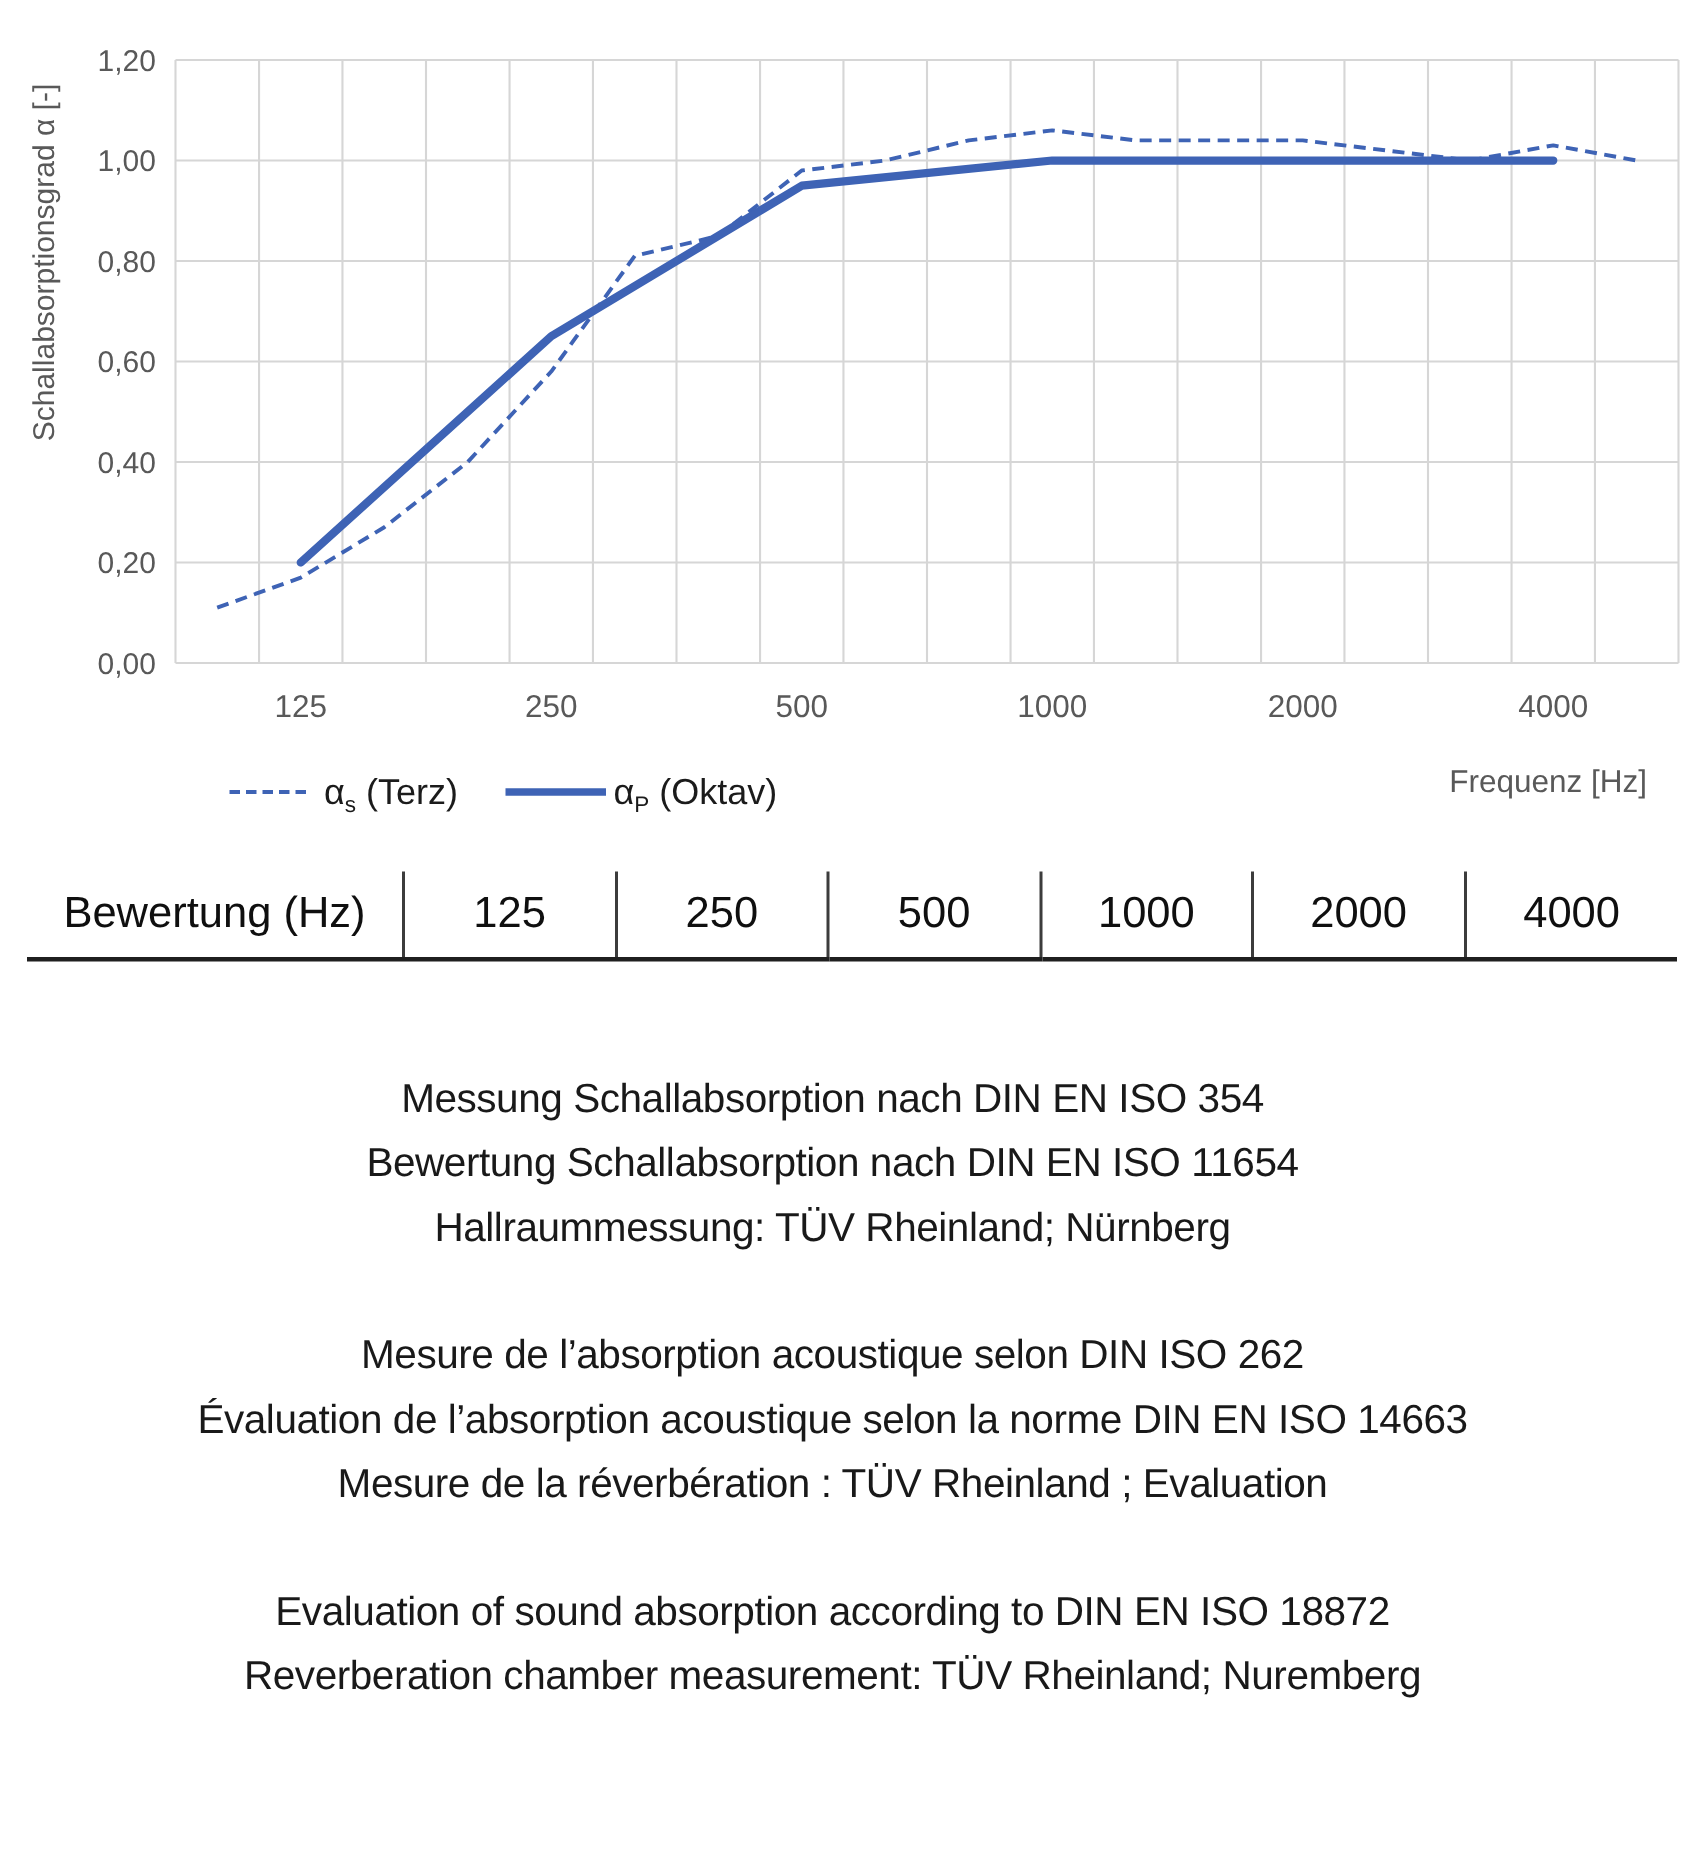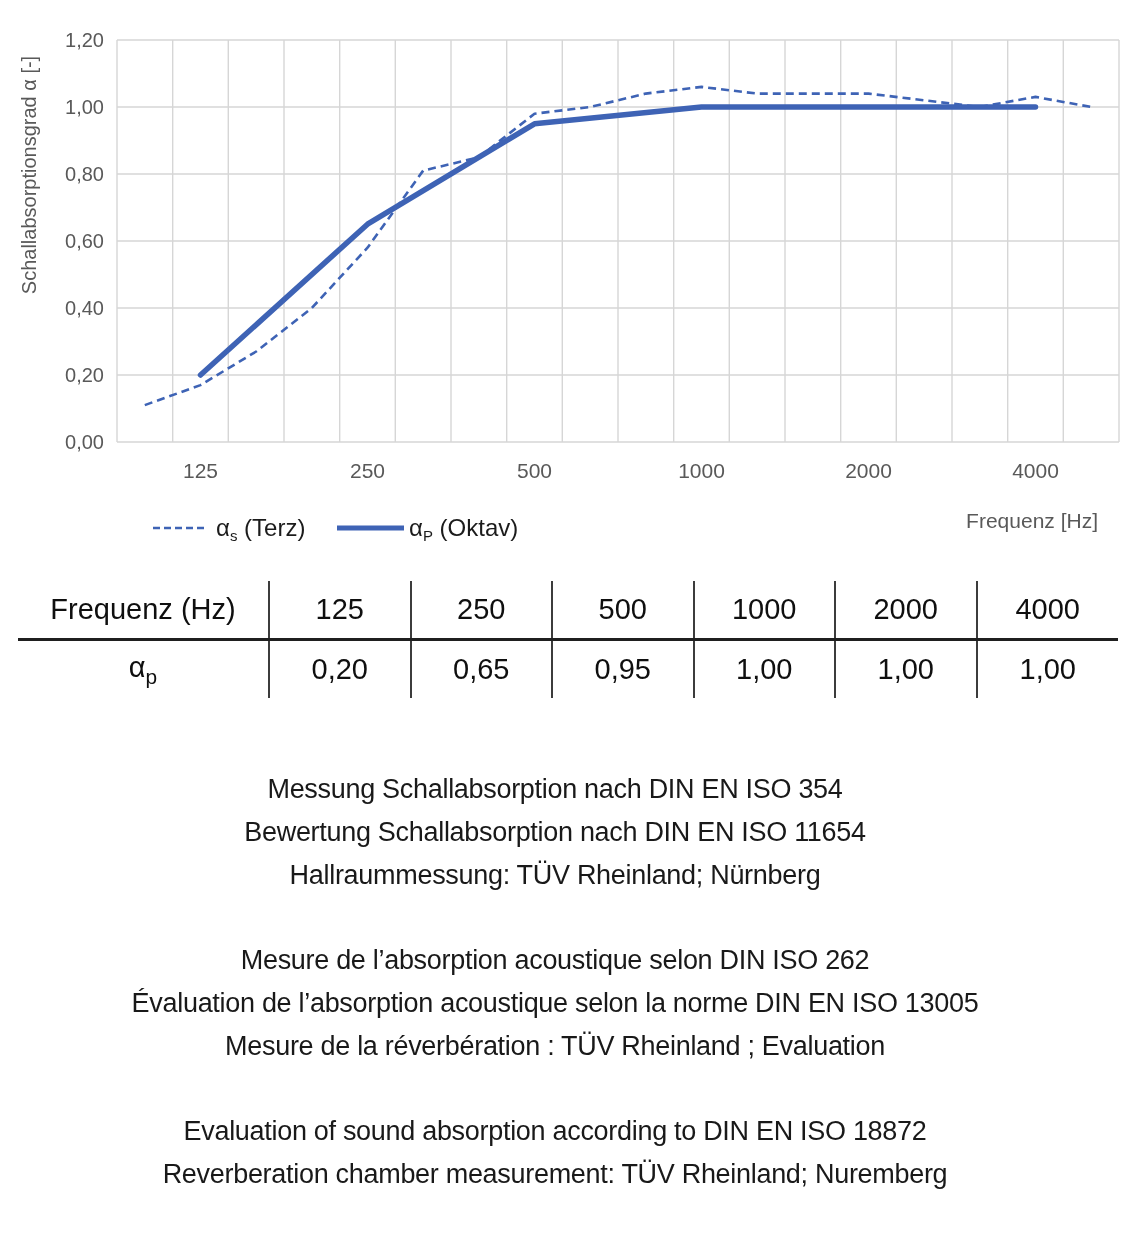--- a/index.html
+++ b/index.html
@@ -96,48 +96,39 @@
 
       <line x1="337" y1="528" x2="404" y2="528" stroke="#3E63B5" stroke-width="5"></line>
       <text class="leg-text" x="409" y="536"><tspan>α</tspan><tspan class="leg-sub" dy="5">P</tspan><tspan dy="-5"> (Oktav)</tspan></text>
     </g>
   </svg>
 </div>
 
 <table class="dtable">
   <tbody>
       <tr id="freq-row">
-    <td class="lbl">Frequenz (Hz)</td>
+    <td class="lbl">Bewertung (Hz)</td>
   <td>125</td>
         <td>250</td>
         <td>500</td>
         <td>1000</td>
         <td>2000</td>
         <td>4000</td>
-      </tr>
-  <tr id="alpha-row">
-    <td class="lbl"><span>α</span><sub>p</sub></td>
-  <td>0,20</td>
-        <td>0,65</td>
-        <td>0,95</td>
-        <td>1,00</td>
-        <td>1,00</td>
-        <td>1,00</td>
       </tr>
 </tbody>
   </table>
 
 <div class="notes">
   <div class="note-block">
     <div>Messung Schallabsorption nach DIN EN ISO 354</div>
     <div>Bewertung Schallabsorption nach DIN EN ISO 11654</div>
     <div>Hallraummessung: TÜV Rheinland; Nürnberg</div>
   </div>
   <div class="note-block">
     <div>Mesure de l’absorption acoustique selon DIN ISO 262</div>
-    <div>Évaluation de l’absorption acoustique selon la norme DIN EN ISO 13005</div>
+    <div>Évaluation de l’absorption acoustique selon la norme DIN EN ISO 14663</div>
     <div>Mesure de la réverbération : TÜV Rheinland ; Evaluation</div>
   </div>
   <div class="note-block">
     <div>Evaluation of sound absorption according to DIN EN ISO 18872</div>
     <div>Reverberation chamber measurement: TÜV Rheinland; Nuremberg</div>
   </div>
 </div>
 
 </body></html>

